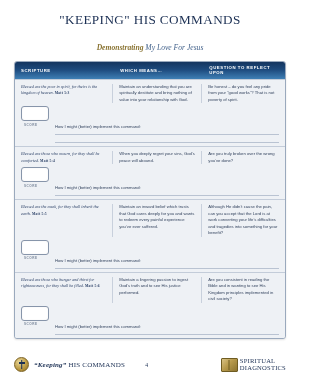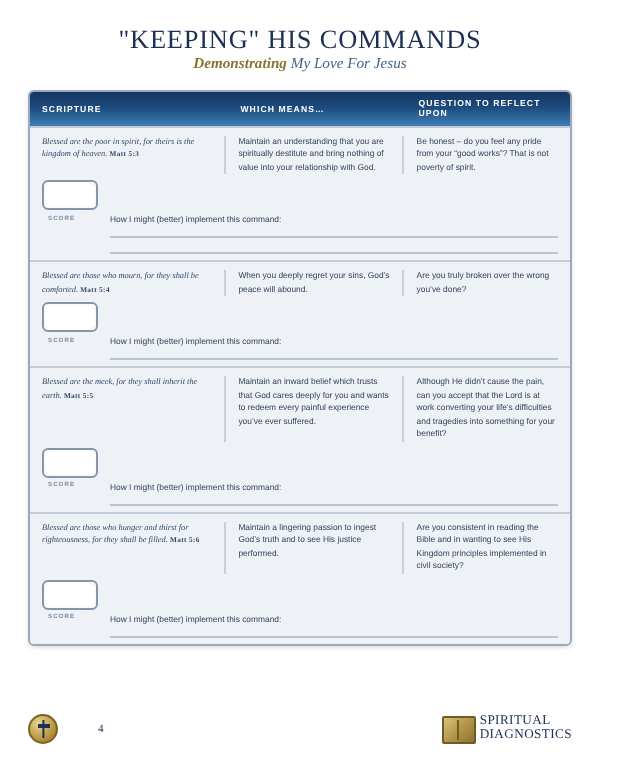--- a/index.html
+++ b/index.html
@@ -11,21 +11,21 @@
   .page{position:relative;width:300px;height:388px;box-sizing:border-box;padding:0 14px;}
 
   
   .title-wrap{padding-top:13px;text-align:center;}
   .title{
     font-family:"Liberation Serif",serif;
     font-size:13.2px;letter-spacing:.4px;color:#1c3054;
     font-weight:400;line-height:1;
   }
   .subtitle{
-    margin-top:2px;font-family:"Liberation Serif",serif;
+    margin-top:18px;font-family:"Liberation Serif",serif;
     font-size:7.6px;font-style:italic;line-height:1;
   }
   .sub-a{color:#8a7433;font-weight:700;}
   .sub-b{color:#44638c;}
 
   
   .card{
     margin-top:9px;border:1px solid #9aa9bd;border-radius:3px;
     background:#f3f5f8;overflow:hidden;
     box-shadow:0 1px 2px rgba(0,0,0,.12);
@@ -237,20 +237,23 @@
           <span class="impl-text">How I might (better) implement this command:</span>
           <div class="impl-rule"></div>
         </div>
       </div>
     </div>
 
   </div>
 
   <div class="footer">
     <div class="cross-badge"></div>
+    <div class="foot-title">
+      <i>“Keeping”</i><span> HIS COMMANDS</span>
+    </div>
     <div class="page-num">4</div>
     <div class="brand">
       <div class="book-icon"></div>
       <div class="brand-text">
         <div class="brand-1">SPIRITUAL</div>
         <div class="brand-2">DIAGNOSTICS</div>
       </div>
     </div>
   </div>
 

